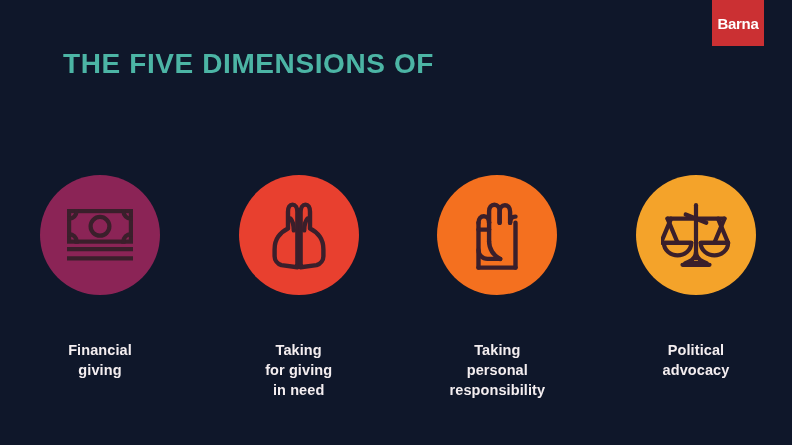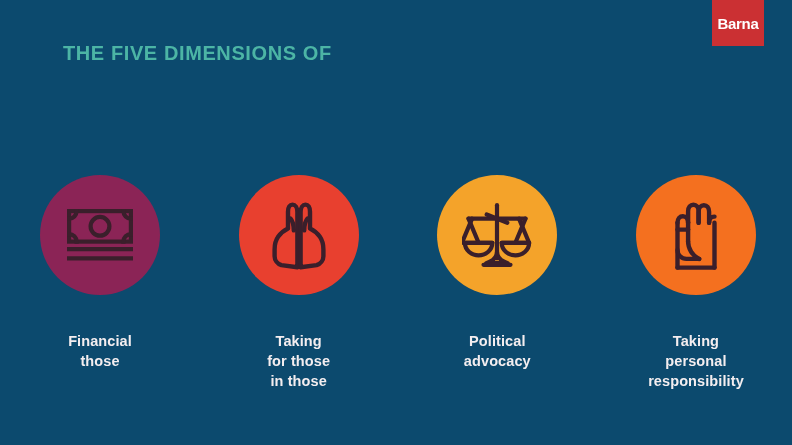--- a/index.html
+++ b/index.html
@@ -11,21 +11,21 @@
     height: 445px;
     background: #3a1f2b;
     font-family: "Liberation Sans", sans-serif;
     overflow: hidden;
     position: relative;
   }
   .slide {
     position: relative;
     width: 792px;
     height: 445px;
-    background: #0c4a6e;
+    background: #0f172a;
   }
 
   
   .logo {
     position: absolute;
     left: 712px;
     top: 0;
     width: 52px;
     height: 46px;
     background: #cb3033;
@@ -41,21 +41,21 @@
     font-family: "Liberation Sans", sans-serif;
   }
 
   
   .title {
     position: absolute;
     left: 63px;
     top: 28px;
     width: 620px;
     color: #4cb5a5;
-    font-size: 20px;
+    font-size: 28px;
     line-height: 1.24;
     font-weight: bold;
     letter-spacing: 0.6px;
     text-transform: uppercase;
     font-family: "Liberation Sans", sans-serif;
   }
   .title-line { display: block; white-space: nowrap; }
 
   
   .row {
@@ -75,21 +75,21 @@
   }
   .circle {
     width: 120px;
     height: 120px;
     border-radius: 50%;
     display: flex;
     align-items: center;
     justify-content: center;
   }
   .dim-label {
-    margin-top: 36px;
+    margin-top: 45px;
     color: #f4eef0;
     font-size: 14.5px;
     font-weight: bold;
     line-height: 1.38;
     text-align: center;
     letter-spacing: 0.1px;
     font-family: "Liberation Sans", sans-serif;
   }
   .dim-label span { display: block; white-space: nowrap; }
   svg { display: block; }
@@ -119,21 +119,21 @@
             <path d="M63.9 9.6 A7.5 7.5 0 0 1 56.4 2.1"></path>
             <path d="M2.1 25.1 A7.5 7.5 0 0 1 9.6 32.6"></path>
             <path d="M63.9 25.1 A7.5 7.5 0 0 0 56.4 32.6"></path>
             <path d="M2.1 40.2 H63.9"></path>
             <path d="M2.1 49.4 H63.9"></path>
           </svg>
         </span>
       </div>
       <div class="dim-label">
         <span>Financial</span>
-        <span>those</span>
+        <span>giving</span>
       </div>
     </div>
 
     <div class="dim">
       <div class="circle" style="background:#e8402f">
         <span>
           <svg width="56" height="70" viewBox="0 0 56 70" fill="none" stroke="#3a1f2b" stroke-width="4.4" stroke-linecap="round" stroke-linejoin="round">
             <path d="M26.4 67.3 L26.4 12.2
                      C26.4 7.6 24.2 4.6 21.5 4.6
                      C18.9 4.6 17 7.3 17 11.7
@@ -152,22 +152,47 @@
                      L52.4 56.2
                      C52.4 60.1 49.6 63.8 45.6 65.1
                      L29.6 67.3 Z"></path>
             <path d="M19.4 18.5 C22.2 21.6 22.8 25.8 22.8 30.4"></path>
             <path d="M36.6 18.5 C33.8 21.6 33.2 25.8 33.2 30.4"></path>
           </svg>
         </span>
       </div>
       <div class="dim-label">
         <span>Taking</span>
-        <span>for those</span>
-        <span>in those</span>
+        <span>for giving</span>
+        <span>in need</span>
+      </div>
+    </div>
+
+    <div class="dim">
+      <div class="circle" style="background:#f4701f">
+        <span>
+          <svg width="54" height="70" viewBox="0 0 54 70" fill="none" stroke="#3a1f2b" stroke-width="4.4" stroke-linecap="round" stroke-linejoin="round">
+            <path d="M8.5 67.6 L45.5 67.6"></path>
+            <path d="M8.5 67.6 L8.5 22.8"></path>
+            <path d="M45.5 67.6 L45.5 22.8"></path>
+            <path d="M8.5 22.8 C8.5 18.6 10.9 16.2 13.9 16.2 C16.9 16.2 19.1 18.6 19.1 22.8"></path>
+            <path d="M19.1 22.8 L19.1 11.3 C19.1 7.1 21.4 4.7 24.4 4.7 C27.4 4.7 29.6 7.1 29.6 11.3 L29.6 22.8"></path>
+            <path d="M29.6 22.8 L29.6 11.8 C29.6 7.6 31.9 5.2 34.9 5.2 C37.9 5.2 40.1 7.6 40.1 11.8 L40.1 22.8"></path>
+            <path d="M40.1 22.8 C40.1 18.8 42.3 16.6 45.2 16.6 C45.3 16.6 45.4 16.6 45.5 16.6"></path>
+            <path d="M19.1 22.8 L19.1 41.6"></path>
+            <path d="M19.1 41.6 C19.1 48.8 23.4 55.8 30.2 58.9"></path>
+            <path d="M30.2 58.9 L17.5 58.9 C12.5 58.9 8.5 54.9 8.5 49.9"></path>
+            <path d="M8.5 29.6 L19.1 29.6"></path>
+          </svg>
+        </span>
+      </div>
+      <div class="dim-label">
+        <span>Taking</span>
+        <span>personal</span>
+        <span>responsibility</span>
       </div>
     </div>
 
     <div class="dim">
       <div class="circle" style="background:#f4a32a">
         <span>
           <svg width="70" height="66" viewBox="0 0 70 66" fill="none" stroke="#3a1f2b" stroke-width="4.2" stroke-linecap="round" stroke-linejoin="round">
             <path d="M35 3.2 L35 56.3"></path>
             <path d="M6.5 16.6 L63.5 16.6"></path>
             <path d="M24.7 12.5 L45.3 20.8"></path>
@@ -183,40 +208,15 @@
             <path d="M21.5 62.8 L48.5 62.8"></path>
           </svg>
         </span>
       </div>
       <div class="dim-label">
         <span>Political</span>
         <span>advocacy</span>
       </div>
     </div>
 
-    <div class="dim">
-      <div class="circle" style="background:#f4701f">
-        <span>
-          <svg width="54" height="70" viewBox="0 0 54 70" fill="none" stroke="#3a1f2b" stroke-width="4.4" stroke-linecap="round" stroke-linejoin="round">
-            <path d="M8.5 67.6 L45.5 67.6"></path>
-            <path d="M8.5 67.6 L8.5 22.8"></path>
-            <path d="M45.5 67.6 L45.5 22.8"></path>
-            <path d="M8.5 22.8 C8.5 18.6 10.9 16.2 13.9 16.2 C16.9 16.2 19.1 18.6 19.1 22.8"></path>
-            <path d="M19.1 22.8 L19.1 11.3 C19.1 7.1 21.4 4.7 24.4 4.7 C27.4 4.7 29.6 7.1 29.6 11.3 L29.6 22.8"></path>
-            <path d="M29.6 22.8 L29.6 11.8 C29.6 7.6 31.9 5.2 34.9 5.2 C37.9 5.2 40.1 7.6 40.1 11.8 L40.1 22.8"></path>
-            <path d="M40.1 22.8 C40.1 18.8 42.3 16.6 45.2 16.6 C45.3 16.6 45.4 16.6 45.5 16.6"></path>
-            <path d="M19.1 22.8 L19.1 41.6"></path>
-            <path d="M19.1 41.6 C19.1 48.8 23.4 55.8 30.2 58.9"></path>
-            <path d="M30.2 58.9 L17.5 58.9 C12.5 58.9 8.5 54.9 8.5 49.9"></path>
-            <path d="M8.5 29.6 L19.1 29.6"></path>
-          </svg>
-        </span>
-      </div>
-      <div class="dim-label">
-        <span>Taking</span>
-        <span>personal</span>
-        <span>responsibility</span>
-      </div>
-    </div>
-
 
   </div>
 </div>
 
 </body></html>

